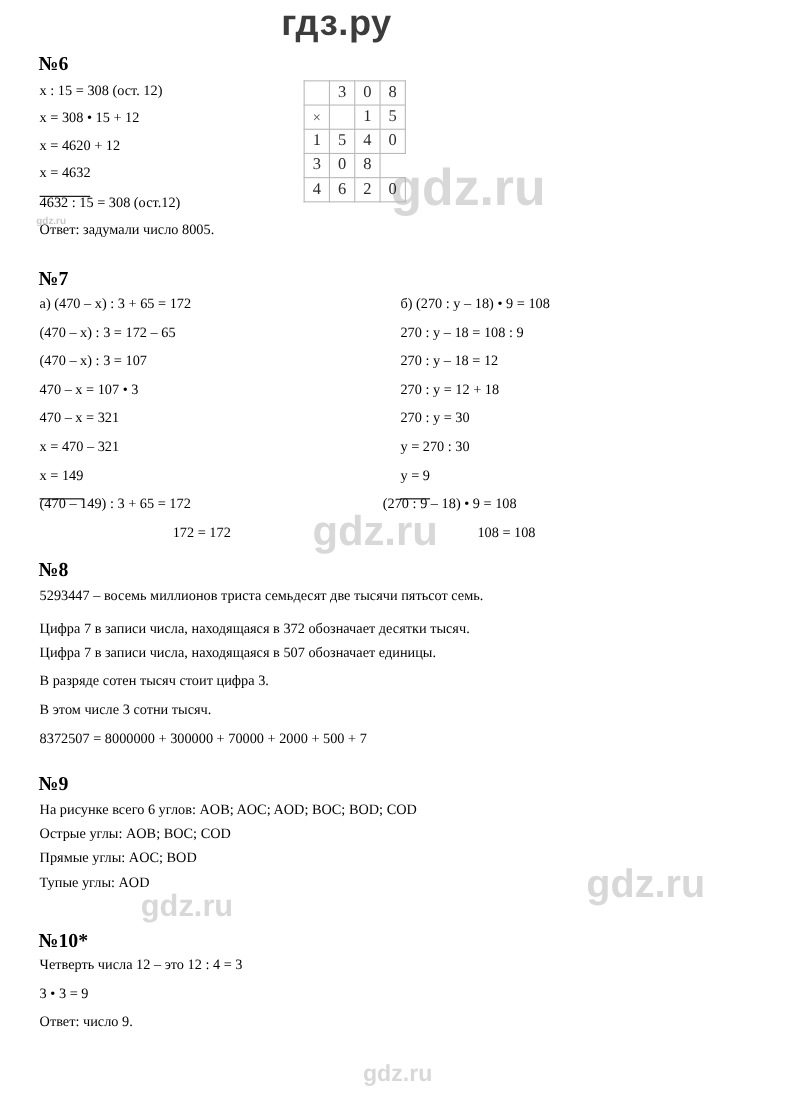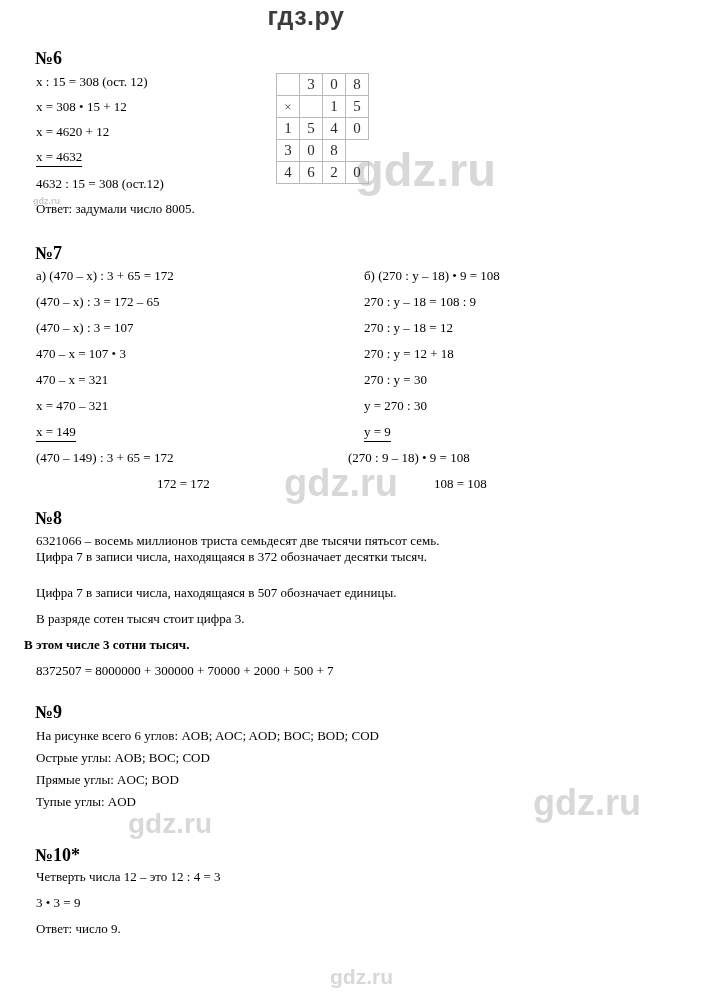--- a/index.html
+++ b/index.html
@@ -21,21 +21,21 @@
     height: 995px;
   }
   
   .site-logo {
     position: absolute;
     top: 2px;
     left: 0;
     width: 612px;
     text-align: center;
     font-family: "Liberation Sans", sans-serif;
-    font-size: 25px;
+    font-size: 33px;
     font-weight: bold;
     color: #3c3c3c;
     letter-spacing: 0.5px;
   }
   
   .wm {
     position: absolute;
     font-family: "Liberation Sans", sans-serif;
     font-weight: bold;
     color: #d8d8d8;
@@ -68,21 +68,21 @@
     font-size: 18px;
   }
   .line {
     position: absolute;
     font-size: 13px;
     white-space: nowrap;
   }
   .underline {
     border-bottom: 1.3px solid #000;
     display: inline-block;
-    padding-bottom: 1px;
+    padding-bottom: 13px;
   }
   .ital { }
 
   
   .mul-table {
     position: absolute;
     left: 276px;
     top: 73px;
     border-collapse: collapse;
     font-size: 15px;
@@ -183,25 +183,25 @@
     <div class="line" style="left:364px; top:346px;">270 : у = 12 + 18</div>
     <div class="line" style="left:364px; top:372px;">270 : у = 30</div>
     <div class="line" style="left:364px; top:398px;">у = 270 : 30</div>
     <div class="line" style="left:364px; top:424px;">
       <span class="underline">у = 9</span>
     </div>
     <div class="line" style="left:348px; top:450px;">(270 : 9 – 18) • 9 = 108</div>
     <div class="line" style="left:434px; top:476px;">108 = 108</div>
 
     <div class="task-num" style="left:35px; top:508px;">№8</div>
-    <div class="line" style="left:36px; top:533px;">6321066 – восемь миллионов триста семьдесят две тысячи пятьсот семь.</div>
-    <div class="line" style="left:36px; top:549px;font-family:Liberation Serif, serif;">Цифра 7 в записи числа, находящаяся в 372 обозначает десятки тысяч.</div>
+    <div class="line" style="left:36px; top:533px;">5293447 – восемь миллионов триста семьдесят две тысячи пятьсот семь.</div>
+    <div class="line" style="left:36px; top:563px;font-family:Liberation Serif, serif;">Цифра 7 в записи числа, находящаяся в 372 обозначает десятки тысяч.</div>
     <div class="line" style="left:36px; top:585px;">Цифра 7 в записи числа, находящаяся в 507 обозначает единицы.</div>
     <div class="line" style="left:36px; top:611px;">В разряде сотен тысяч стоит цифра 3.</div>
-    <div class="line" style="left:24px; top:637px;font-weight:bold;">В этом числе 3 сотни тысяч.</div>
+    <div class="line" style="left:36px; top:637px;">В этом числе 3 сотни тысяч.</div>
     <div class="line" style="left:36px; top:663px;">8372507 = 8000000 + 300000 + 70000 + 2000 + 500 + 7</div>
 
     <div class="task-num" style="left:35px; top:702px;">№9</div>
     <div class="line" style="left:36px; top:728px;">
       <span>На рисунке всего 6 углов: </span><span class="ital">AOB; AOC; AOD; BOC; BOD; COD</span>
     </div>
     <div class="line" style="left:36px; top:750px;">
       <span>Острые углы: </span><span class="ital">AOB; BOC; COD</span>
     </div>
     <div class="line" style="left:36px; top:772px;">

